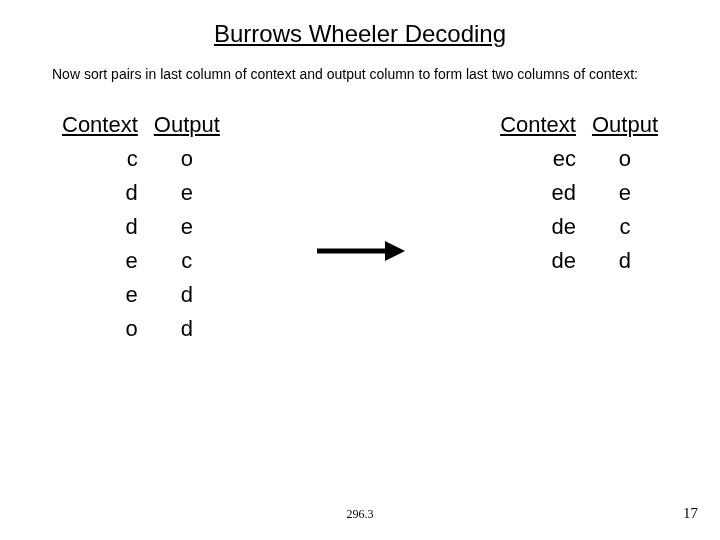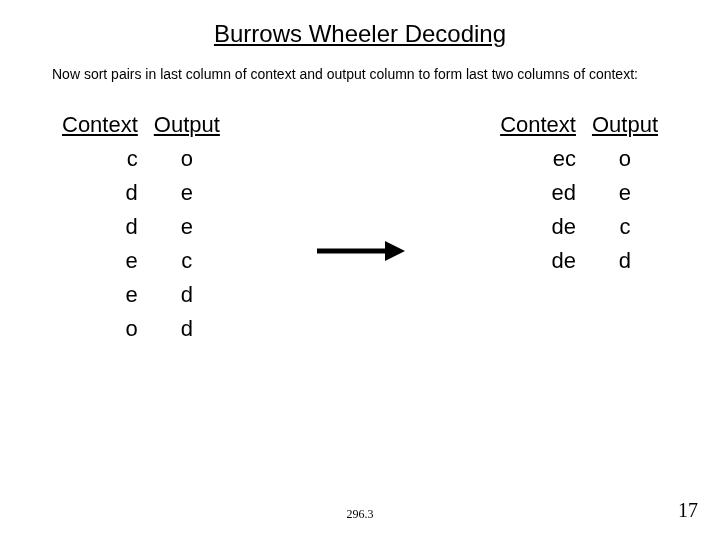--- a/index.html
+++ b/index.html
@@ -61,21 +61,21 @@
       bottom: 18px;
       left: 0; right: 0;
       text-align: center;
       font-size: 12px;
       font-family: Georgia, "Times New Roman", serif;
     }
     .footer-right {
       position: absolute;
       bottom: 18px;
       right: 22px;
-      font-size: 20px;
+      font-size: 15px;
       font-family: Georgia, "Times New Roman", serif;
     }
   </style>
 </head>
 <body>
 
 <h1 class="title">Burrows Wheeler Decoding</h1>
 
 <p class="body-text">Now sort pairs in last column of context and output column to form last two columns of context:</p>
 

